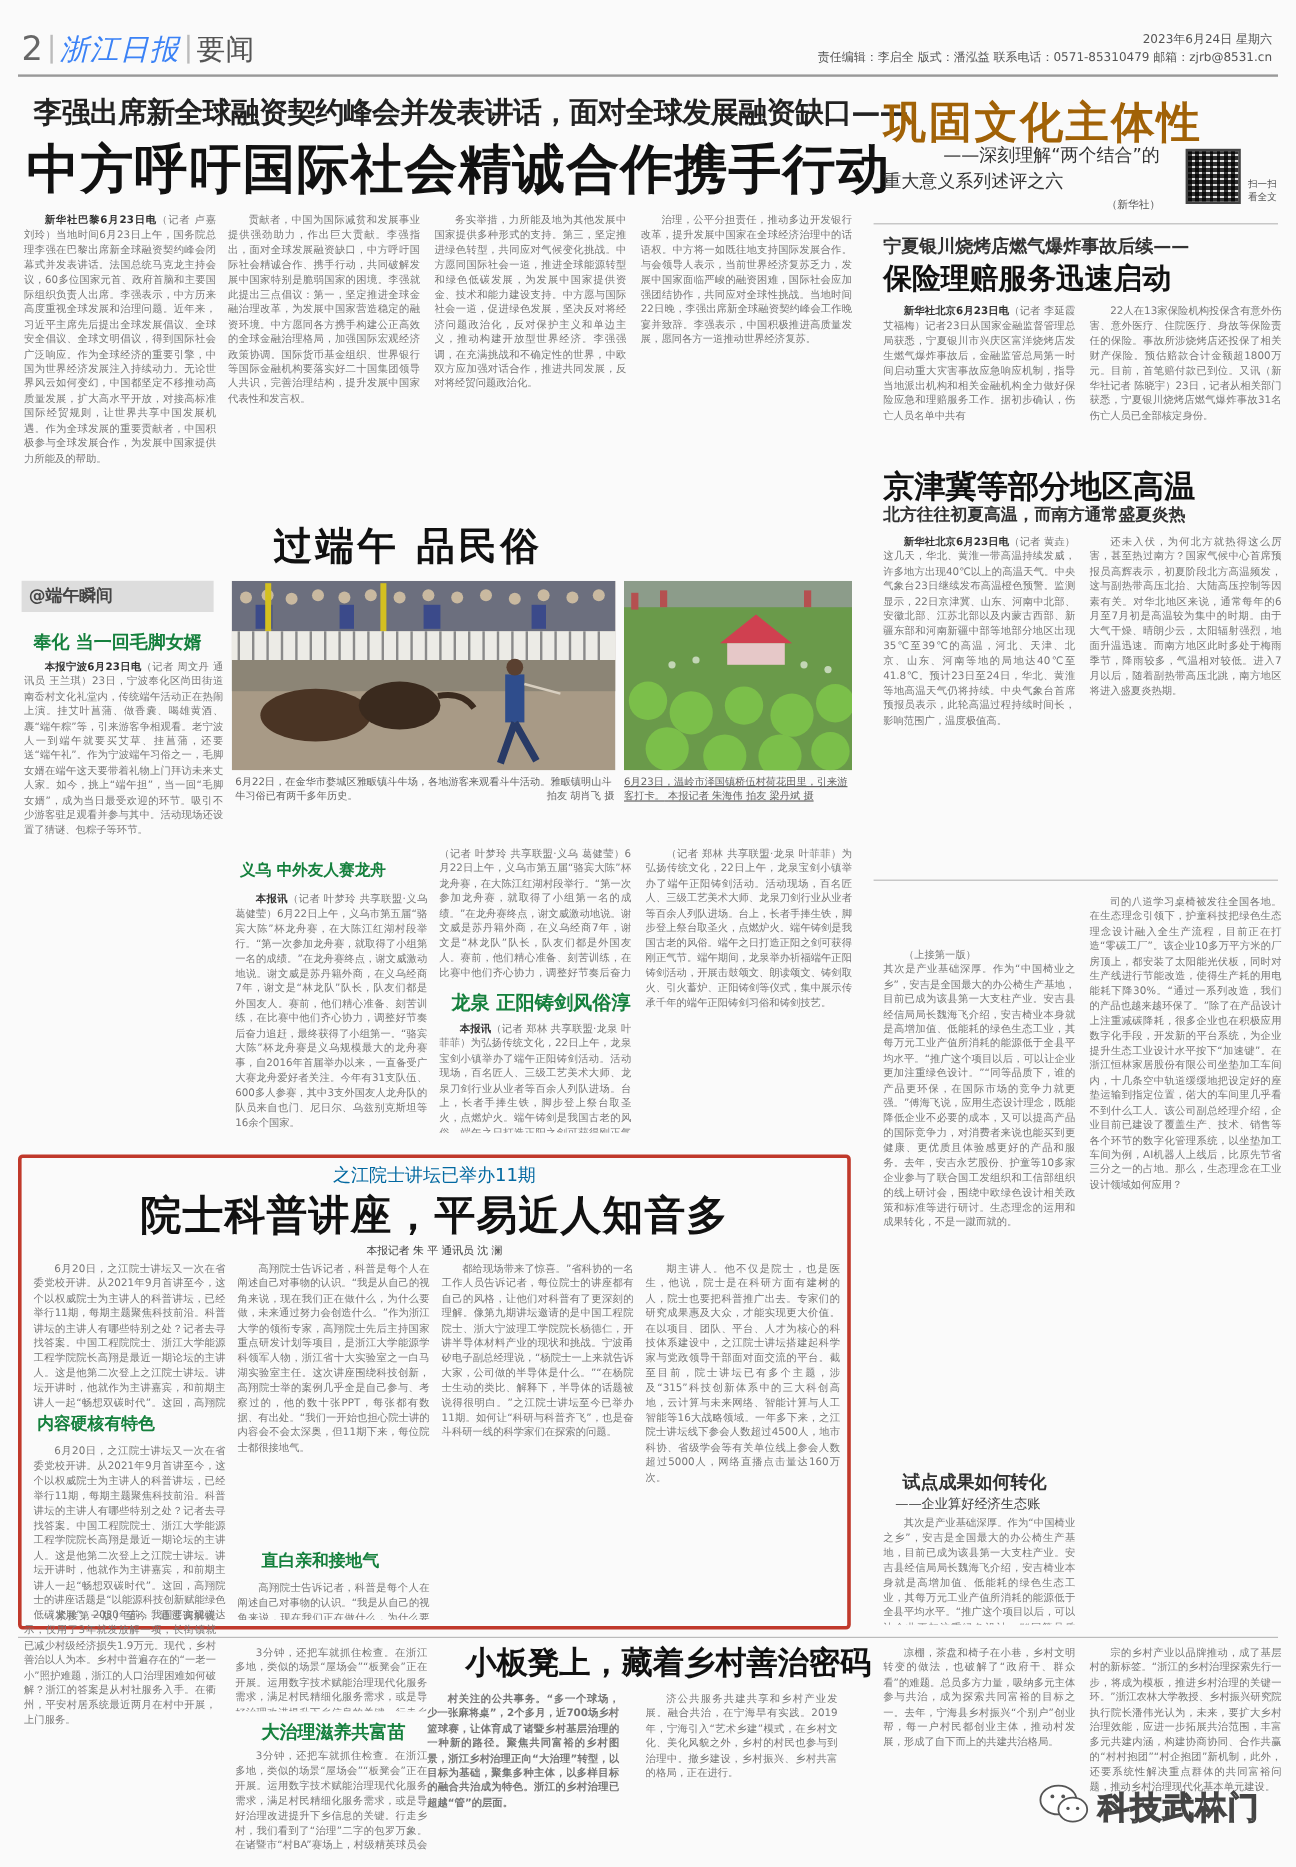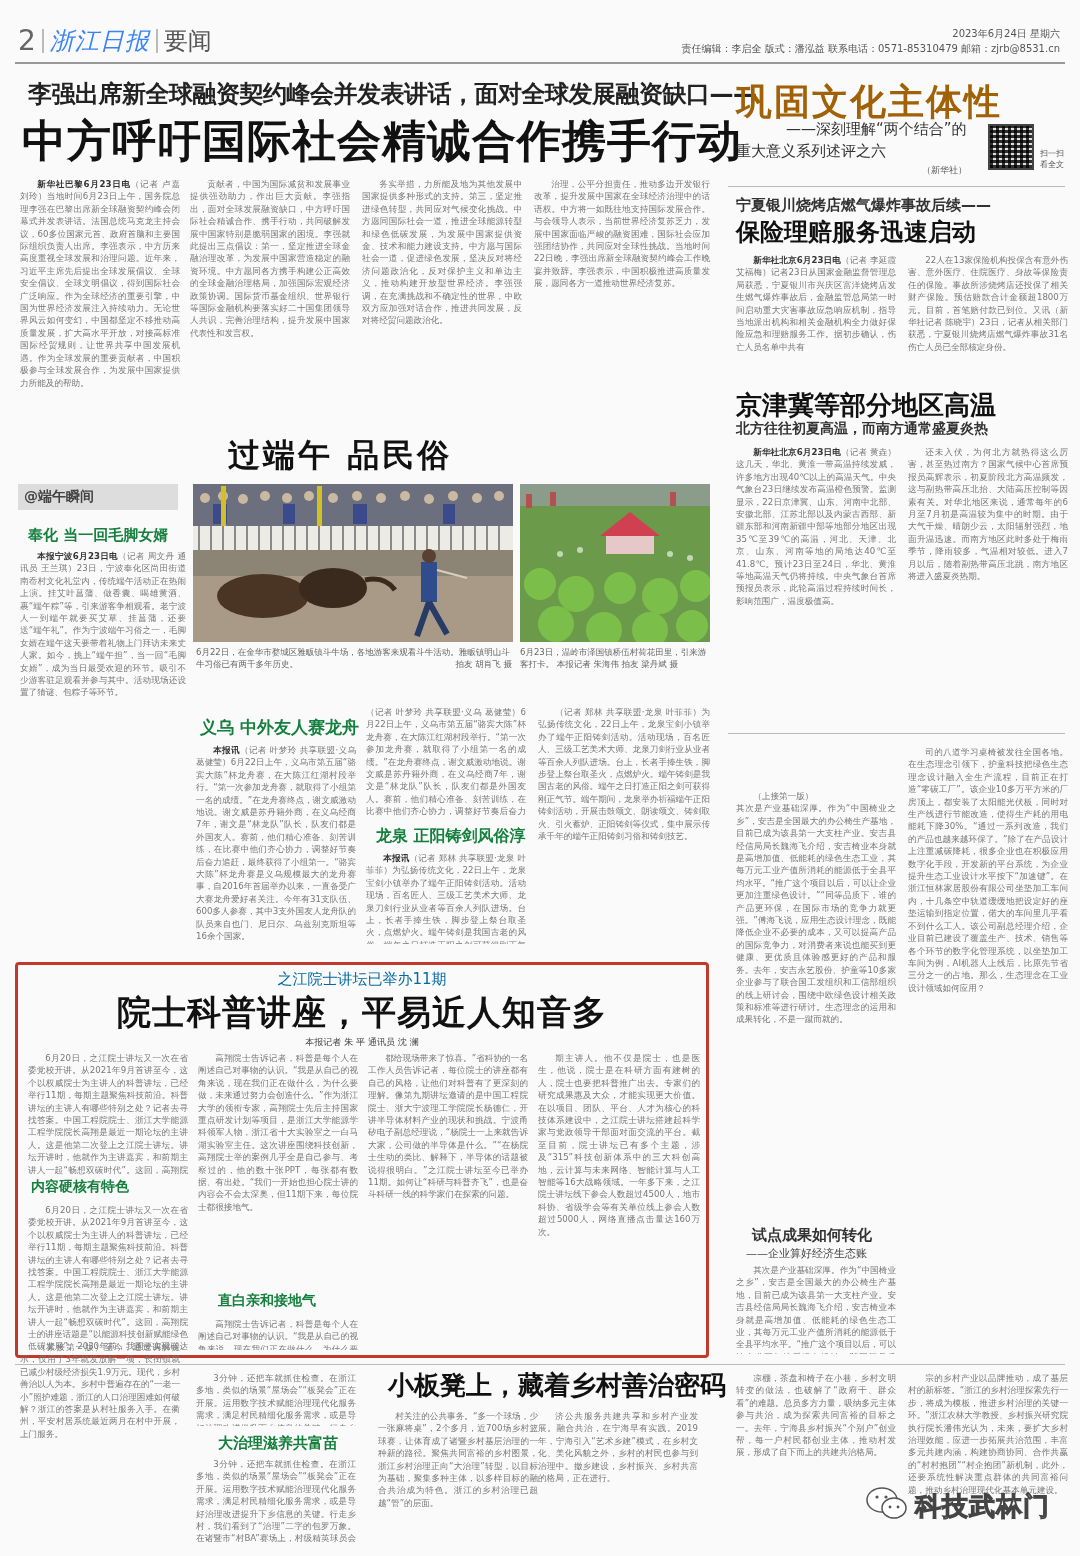--- a/index.html
+++ b/index.html
@@ -200,26 +200,26 @@
         <circle cx="60" cy="66" r="3"></circle>
         <circle cx="150" cy="70" r="3"></circle>
         <circle cx="170" cy="74" r="3"></circle>
       </g>
   </svg>
 </div>
 <div class="abs caption" style="left:196px; top:646px; width:316px;">
   <span>6月22日，在金华市婺城区雅畈镇斗牛场，各地游客来观看斗牛活动。雅畈镇明山斗牛习俗已有两千多年历史。</span>
   <span style="float:right;">拍友 胡肖飞 摄</span>
 </div>
-<div class="abs caption" style="left:520px; top:646px; width:190px;">
+<div class="abs caption" style="left:520px; top:646px; width:190px;text-decoration:underline;">
   <span>6月23日，温岭市泽国镇桥伍村荷花田里，引来游客打卡。</span>
   <span>本报记者 朱海伟 拍友 梁丹斌 摄</span>
 </div>
 
-<div class="abs headline-s" style="left:200px; top:716px; font-size:17px;">义乌 中外友人赛龙舟</div>
+<div class="abs headline-s" style="left:200px; top:716px; font-size:13px;">义乌 中外友人赛龙舟</div>
 <div class="col" style="left:196px; top:744px; width:160px; height:200px;">
   <p class="bodytext"><b>本报讯</b><span>（记者 叶梦玲 共享联盟·义乌 葛健莹）6月22日上午，义乌市第五届“骆宾大陈”杯龙舟赛，在大陈江红湖村段举行。“第一次参加龙舟赛，就取得了小组第一名的成绩。”在龙舟赛终点，谢文威激动地说。谢文威是苏丹籍外商，在义乌经商7年，谢文是“林龙队”队长，队友们都是外国友人。赛前，他们精心准备、刻苦训练，在比赛中他们齐心协力，调整好节奏后奋力追赶，最终获得了小组第一。“骆宾大陈”杯龙舟赛是义乌规模最大的龙舟赛事，自2016年首届举办以来，一直备受广大赛龙舟爱好者关注。今年有31支队伍、600多人参赛，其中3支外国友人龙舟队的队员来自也门、尼日尔、乌兹别克斯坦等16余个国家。</span></p>
 </div>
 
 <div class="abs headline-s" style="left:376px; top:826px; font-size:16px;">龙泉 正阳铸剑风俗淳</div>
 <div class="col" style="left:366px; top:706px; width:160px; height:112px;">
   <p class="bodytext" style="text-indent:0;">（记者 叶梦玲 共享联盟·义乌 葛健莹）6月22日上午，义乌市第五届“骆宾大陈”杯龙舟赛，在大陈江红湖村段举行。“第一次参加龙舟赛，就取得了小组第一名的成绩。”在龙舟赛终点，谢文威激动地说。谢文威是苏丹籍外商，在义乌经商7年，谢文是“林龙队”队长，队友们都是外国友人。赛前，他们精心准备、刻苦训练，在比赛中他们齐心协力，调整好节奏后奋力追赶，最终获得了小组第一。“骆宾大陈”杯龙舟赛是义乌规模最大的龙舟赛事，自2016年首届举办以来，一直备受广大赛龙舟爱好者关注。今年有31支队伍、600多人参赛，其中3支外国友人龙舟队的队员来自也门、尼日尔、乌兹别克斯坦等16余个国家。</p>
 </div>
 <div class="col" style="left:366px; top:852px; width:160px; height:92px;">
   <p class="bodytext"><b>本报讯</b><span>（记者 郑林 共享联盟·龙泉 叶菲菲）为弘扬传统文化，22日上午，龙泉宝剑小镇举办了端午正阳铸剑活动。活动现场，百名匠人、三级工艺美术大师、龙泉刀剑行业从业者等百余人列队进场。台上，长者手捧生铁，脚步登上祭台取圣火，点燃炉火。端午铸剑是我国古老的风俗。端午之日打造正阳之剑可获得刚正气节。端午期间，龙泉举办祈福端午正阳铸剑活动，开展击鼓颂文、朗读颂文、铸剑取火、引火蓄炉、正阳铸剑等仪式，集中展示传承千年的端午正阳铸剑习俗和铸剑技艺。</span></p>
@@ -274,21 +274,21 @@
 <div class="col" style="left:20px; top:1341px; width:160px; height:170px;">
   <p class="bodytext"><span>（紧接第一版）</span><span>至今，通过调解提示，仅用了3年就发放解一项，长街镇就已减少村级经济损失1.9万元。现代，乡村善治以人为本。乡村中普遍存在的“一老一小”照护难题，浙江的人口治理困难如何破解？浙江的答案是从村社服务入手。在衢州，平安村居系统最近两月在村中开展，上门服务。</span></p>
 </div>
 <div class="col" style="left:196px; top:1372px; width:160px; height:54px;">
   <p class="bodytext">3分钟，还把车就抓住检查。在浙江多地，类似的场景“屋场会”“板凳会”正在开展。运用数字技术赋能治理现代化服务需求，满足村民精细化服务需求，或是导好治理改进提升下乡信息的关键。行走乡村，我们看到了“治理”二字的包罗万象。在诸暨市“村BA”赛场上，村级精英球员会晤校人，场下村民喝彩声震天。在这里，篮球比赛已成为全</p>
 </div>
 <div class="abs headline-s" style="left:218px; top:1434px; font-size:15px;">大治理滋养共富苗</div>
 <div class="col" style="left:196px; top:1458px; width:160px; height:84px;">
   <p class="bodytext">3分钟，还把车就抓住检查。在浙江多地，类似的场景“屋场会”“板凳会”正在开展。运用数字技术赋能治理现代化服务需求，满足村民精细化服务需求，或是导好治理改进提升下乡信息的关键。行走乡村，我们看到了“治理”二字的包罗万象。在诸暨市“村BA”赛场上，村级精英球员会晤校人，场下村民喝彩声震天。在这里，篮球比赛已成为全</p>
 </div>
-<div class="col" style="left:378px; top:1410px; width:160px; height:132px;">
+<div class="col" style="left:356px; top:1410px; width:160px; height:132px;font-weight:bold;">
   <p class="bodytext">村关注的公共事务。“多一个球场，少一张麻将桌”，2个多月，近700场乡村篮球赛，让体育成了诸暨乡村基层治理的一种新的路径。聚焦共同富裕的乡村图景，浙江乡村治理正向“大治理”转型，以目标为基础，聚集多种主体，以多样目标的融合共治成为特色。浙江的乡村治理已超越“管”的层面。</p>
 </div>
 <div class="col" style="left:538px; top:1410px; width:160px; height:132px;">
   <p class="bodytext">济公共服务共建共享和乡村产业发展。融合共治，在宁海早有实践。2019年，宁海引入“艺术乡建”模式，在乡村文化、美化风貌之外，乡村的村民也参与到治理中。撤乡建设，乡村振兴、乡村共富的格局，正在进行。</p>
 </div>
 <div class="col" style="left:736px; top:1372px; width:160px; height:170px;">
   <p class="bodytext">凉棚，茶盘和椅子在小巷，乡村文明转变的做法，也破解了“政府干、群众看”的难题。总员多方力量，吸纳多元主体参与共治，成为探索共同富裕的目标之一。去年，宁海县乡村振兴“个别户”创业帮，每一户村民都创业主体，推动村发展，形成了自下而上的共建共治格局。</p>
 </div>
 <div class="col" style="left:908px; top:1372px; width:160px; height:170px;">
   <p class="bodytext">宗的乡村产业以品牌推动，成了基层村的新标签。“浙江的乡村治理探索先行一步，将成为模板，推进乡村治理的关键一环。”浙江农林大学教授、乡村振兴研究院执行院长潘伟光认为，未来，要扩大乡村治理效能，应进一步拓展共治范围，丰富多元共建内涵，构建协商协同、合作共赢的“村村抱团”“村企抱团”新机制，此外，还要系统性解决重点群体的共同富裕问题，推动乡村治理现代化基本单元建设。</p>

